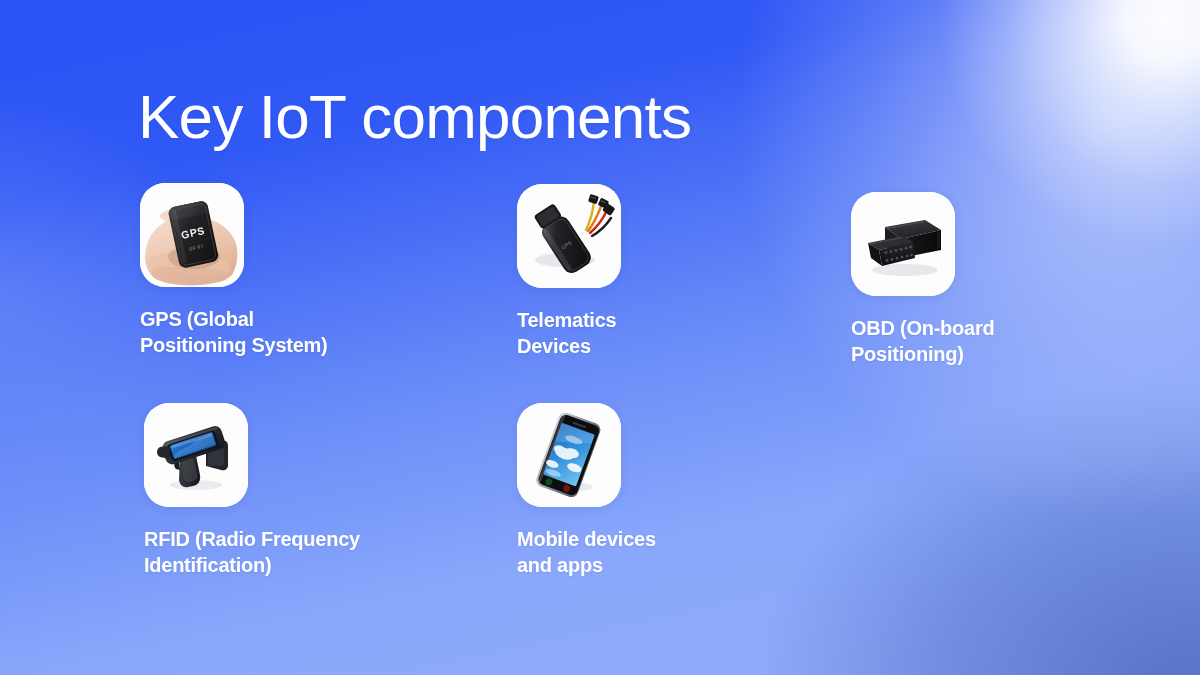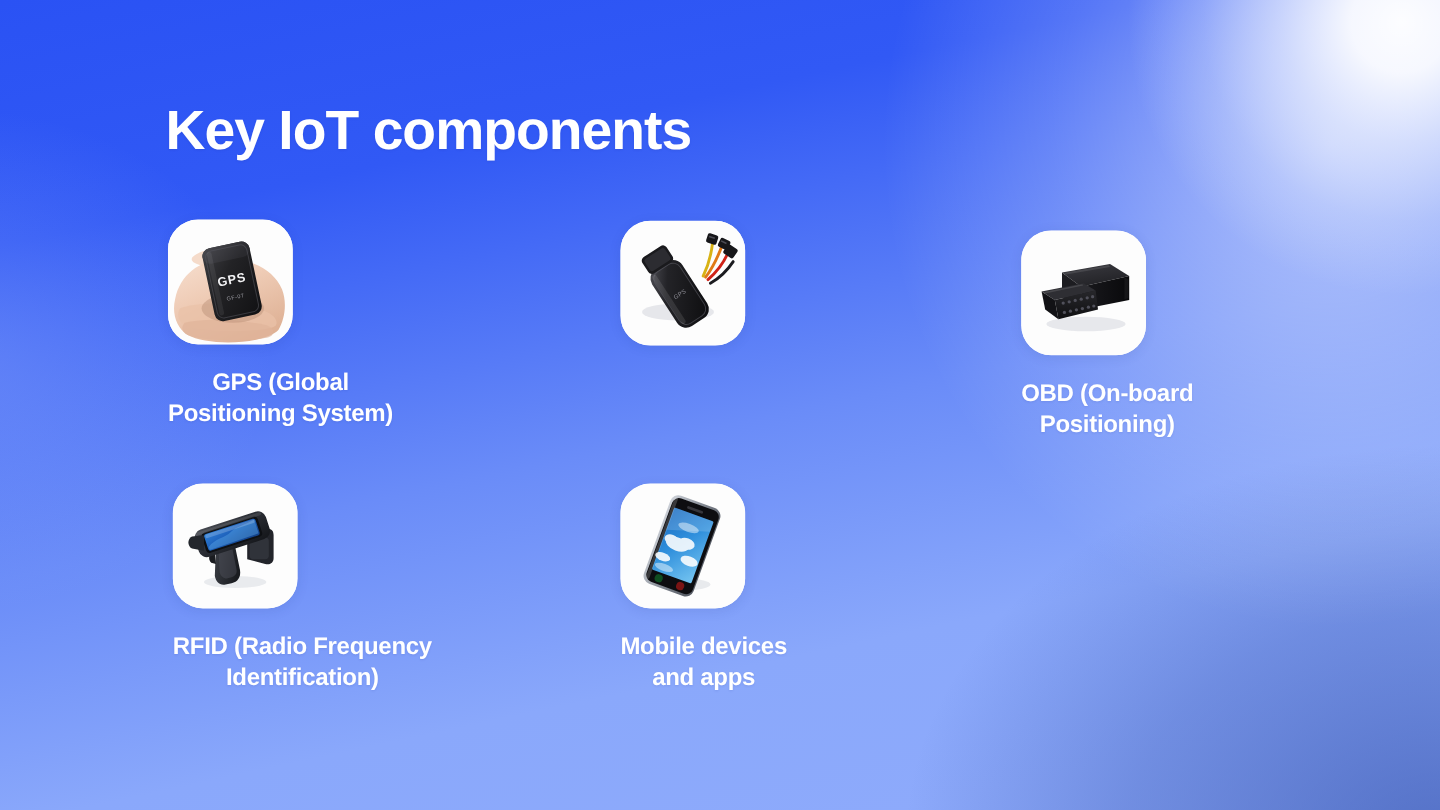--- a/index.html
+++ b/index.html
@@ -33,21 +33,21 @@
   .bg-left-warm {
     position:absolute; inset:0;
     background:radial-gradient(ellipse 380px 300px at -40px 300px, rgba(150,175,250,0.35) 0%, rgba(150,175,250,0.0) 70%);
   }
 
   
   #content { position:absolute; inset:0; }
 
   .page-title {
     position:absolute; left:138px; top:84px;
-    font-size:46px; font-weight:bold; color:#ffffff;
+    font-size:62px; font-weight:normal; color:#ffffff;
     letter-spacing:-0.8px; line-height:1.05;
     text-shadow:0 1px 2px rgba(30,50,140,0.13);
     white-space:nowrap;
   }
 
   .item { position:absolute; }
 
   .tile {
     position:relative;
     width:104px; height:104px;
@@ -57,21 +57,20 @@
     box-shadow:0 2px 10px rgba(25,45,120,0.10);
   }
   .tile-inner { position:absolute; inset:0; }
 
   .item-label {
     margin-top:20px;
     font-size:20px; font-weight:bold; color:#ffffff;
     line-height:1.28; letter-spacing:-0.25px;
     text-shadow:0 1px 2px rgba(30,50,140,0.12);
     white-space:pre-line;
-    text-align:center;
   }
 
   
   .art { position:absolute; inset:0; }
   .art svg { width:100%; height:100%; display:block; }
 </style>
 </head>
 <body>
 
 <div id="slide">
@@ -165,20 +164,22 @@
             <g>
               <rect x="72" y="11" width="9" height="8" rx="1.6" fill="#17171a" transform="rotate(18 76 15)"></rect>
               <rect x="82" y="15" width="9" height="8" rx="1.6" fill="#17171a" transform="rotate(26 86 19)"></rect>
               <rect x="87" y="21" width="10" height="9" rx="1.8" fill="#17171a" transform="rotate(34 92 25)"></rect>
               <rect x="74" y="13" width="5" height="1.3" fill="#4d4d55" transform="rotate(18 76 13)"></rect>
               <rect x="84" y="17" width="5" height="1.3" fill="#4d4d55" transform="rotate(26 86 17)"></rect>
             </g>
           </svg>
         </div>
       </div>
+      <div class="item-label">Telematics
+Devices</div>
     </div>
 
     <div class="item" style="left:851px; top:192px;">
       <div class="tile">
         <div class="tile-inner art">
           <svg viewBox="0 0 104 104" xmlns="http://www.w3.org/2000/svg">
             <defs>
               <linearGradient id="oTop" x1="0" y1="0" x2="0.5" y2="1">
                 <stop offset="0%" stop-color="#3b3b41"></stop>
                 <stop offset="100%" stop-color="#222226"></stop>

